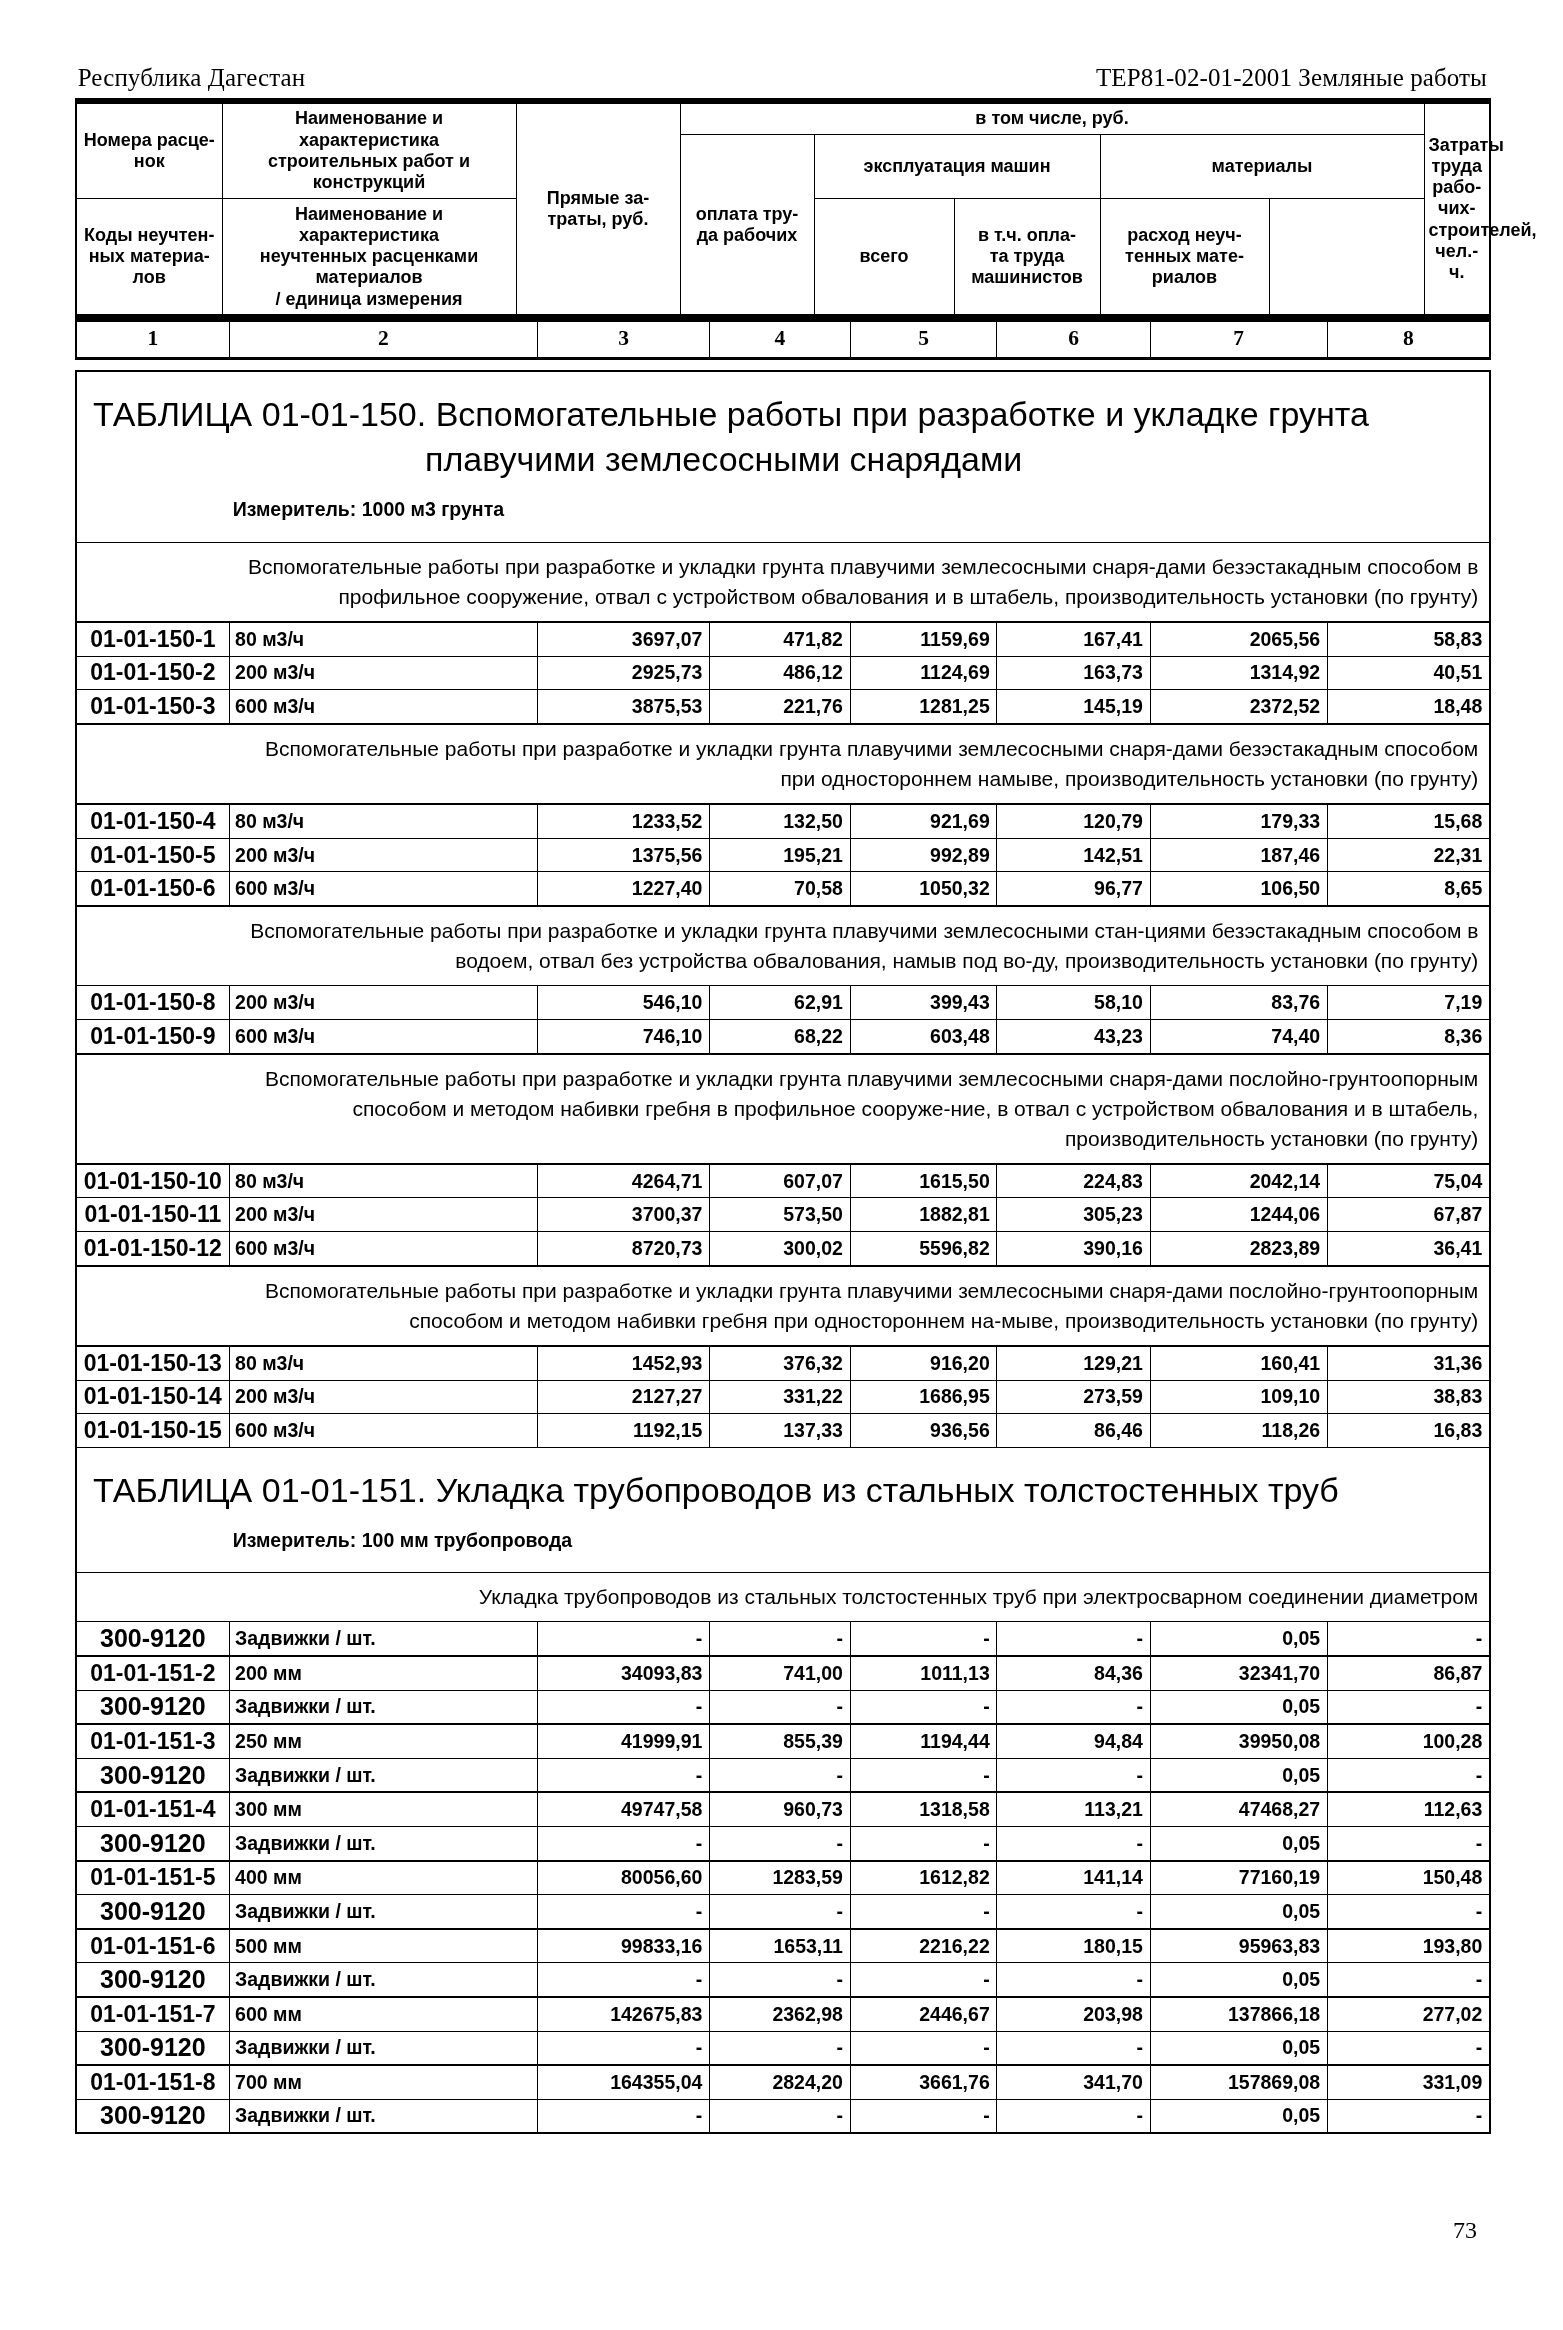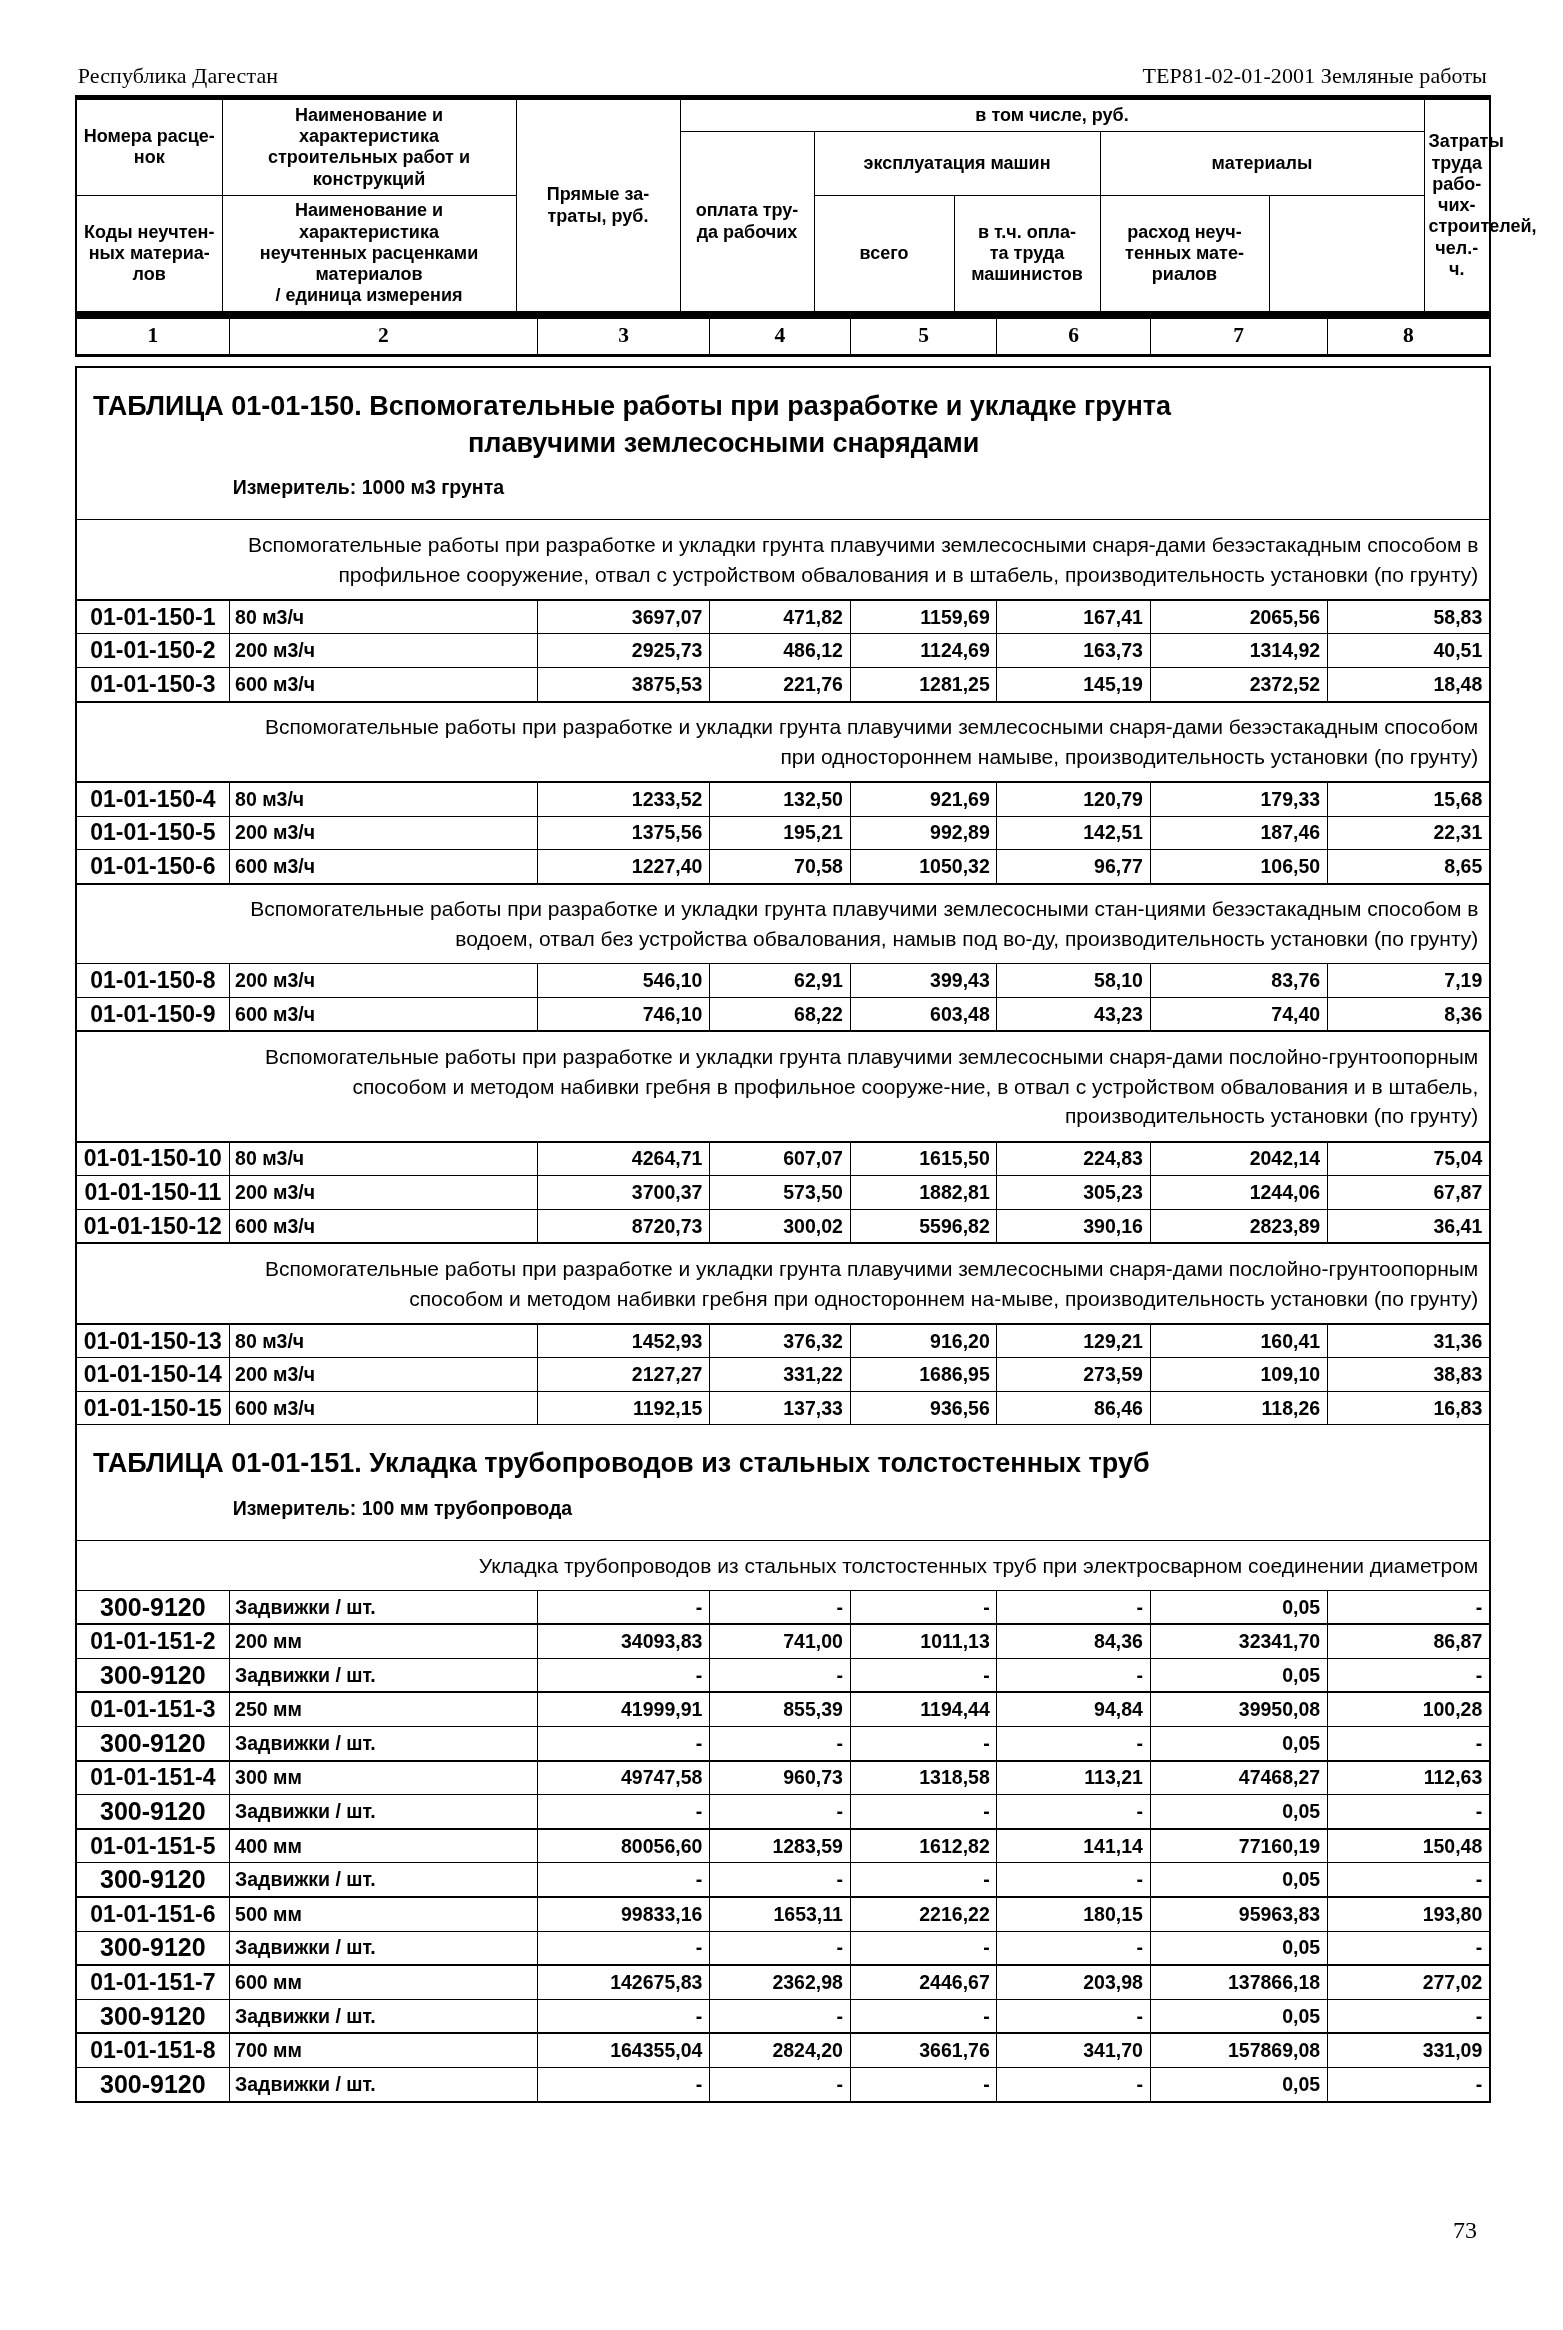--- a/index.html
+++ b/index.html
@@ -13,21 +13,21 @@
     position:relative;
     width:1564px;height:2330px;
     box-sizing:border-box;
     padding:64px 73px 0 75px;
   }
 
   
   .runhead{
     display:flex;justify-content:space-between;align-items:flex-end;
     font-family:"Liberation Serif","DejaVu Serif",serif;
-    font-size:22px;line-height:1.1;
+    font-size:25px;line-height:1.1;
     padding:0 4px 6.7px 2.7px;
   }
   .runhead .left{letter-spacing:0.1px;}
   .runhead .right{letter-spacing:0.1px;}
   .rule{height:3.4px;background:#000;margin:0 0 0 0;}
 
   
   table{
     border-collapse:collapse;
     table-layout:fixed;
@@ -69,21 +69,21 @@
   .hdr{border:2px solid #000;}
 
   
   .body-wrap{margin-top:9.4px;}
   .body{border:2.7px solid #000;}
 
   .tbl-title td{
     padding:20px 6.7px 17.5px 6.7px;
   }
   .tbl-title .t-main{
-    font-weight:bold;font-size:27px;line-height:1.35;
+    font-weight:normal;font-size:34px;line-height:1.35;
     text-align:left;
     padding-left:9.4px;
   }
   .tbl-title .t-main .indent2{
     display:block;text-align:center;padding-right:128px;
   }
   .tbl-title .t-unit{
     font-weight:bold;font-size:19.5px;
     padding:15px 0 2.7px 149px;
   }

